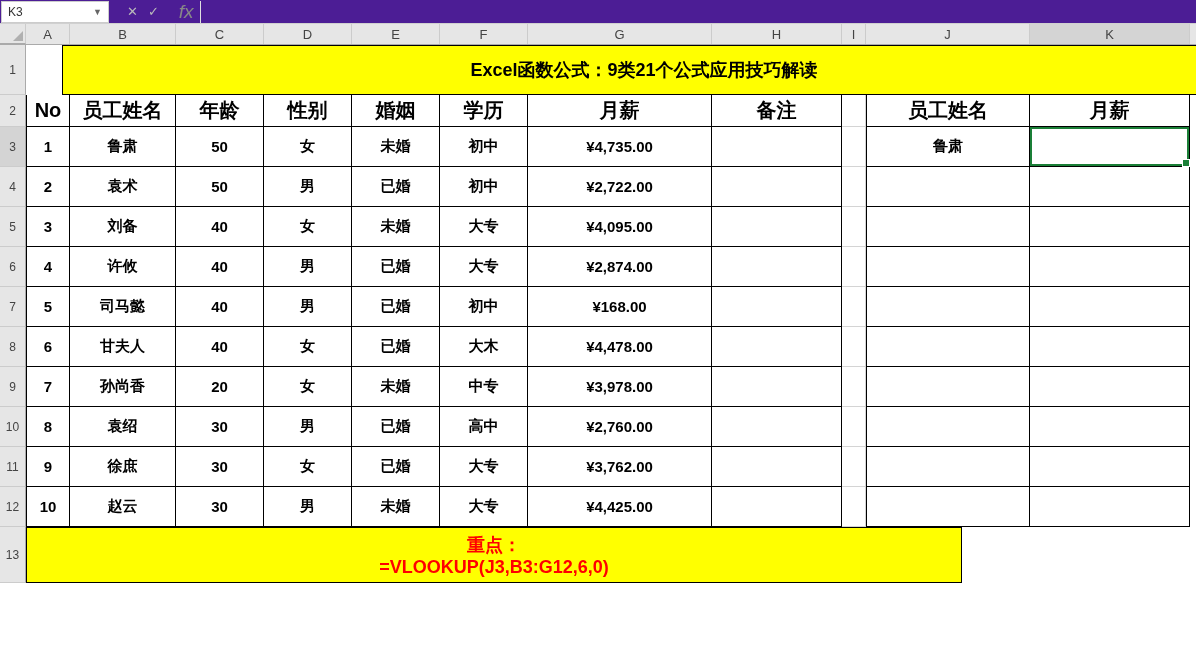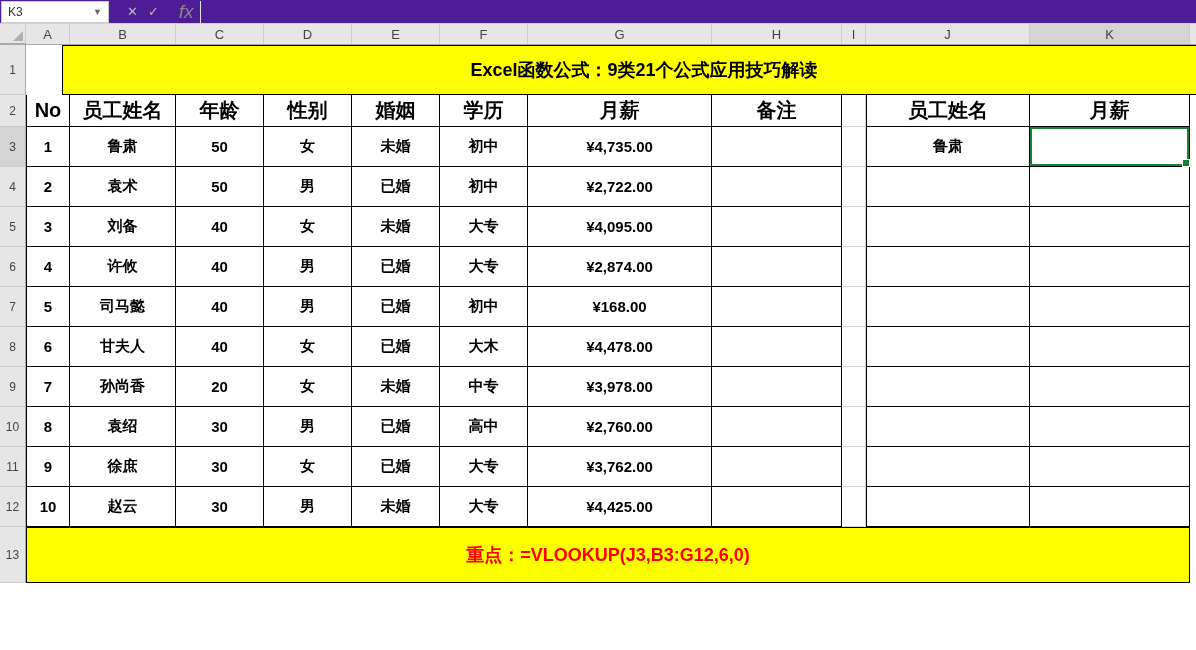--- a/index.html
+++ b/index.html
@@ -374,21 +374,21 @@
           <div class="tbl-cell rN cF">大专</div>
           <div class="tbl-cell rN cG">¥4,425.00</div>
           <div class="tbl-cell rN cH"></div>
           <div class="cell rN cI"></div>
           <div class="tbl-cell rN cJ no-left"></div>
           <div class="tbl-cell rN cK"></div>
         </div>
       </div>
 
     <div class="row">
-      <div class="footer-banner r13" style="width:1164px;">
+      <div class="footer-banner r13" style="width:936px;flex-direction:column;">
         <span>重点：</span>
         <span>=VLOOKUP(J3,B3:G12,6,0)</span>
       </div>
     </div>
 
     <div class="active-cell" style="left:1004px; top:82px; width:159px; height:39px;"></div>
 
     <div class="cursor-arrow" style="left:1130px; top:550px;">
       <svg width="16" height="20" viewBox="0 0 16 20">
           <path d="M0 0 L0 15 L4 12 L7 18 L9 17 L6 11 L11 11 Z" fill="#fff" stroke="#000" stroke-width="1"></path>

